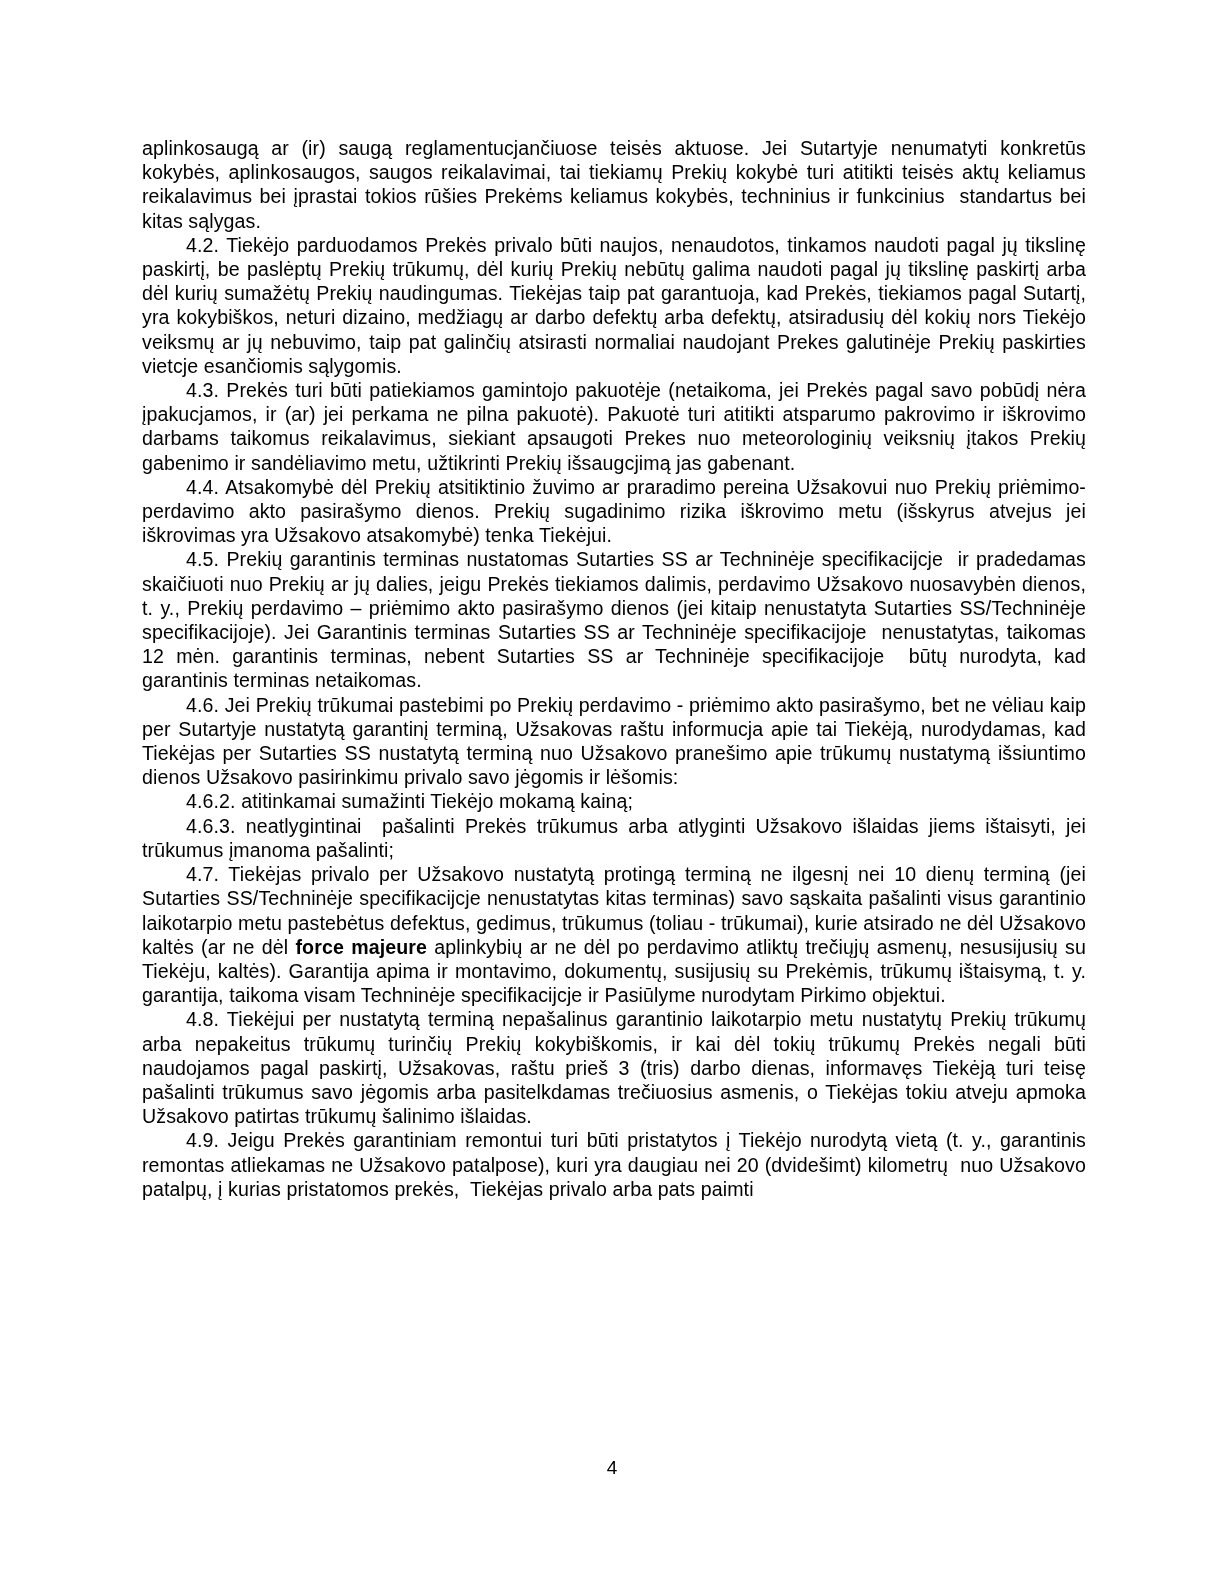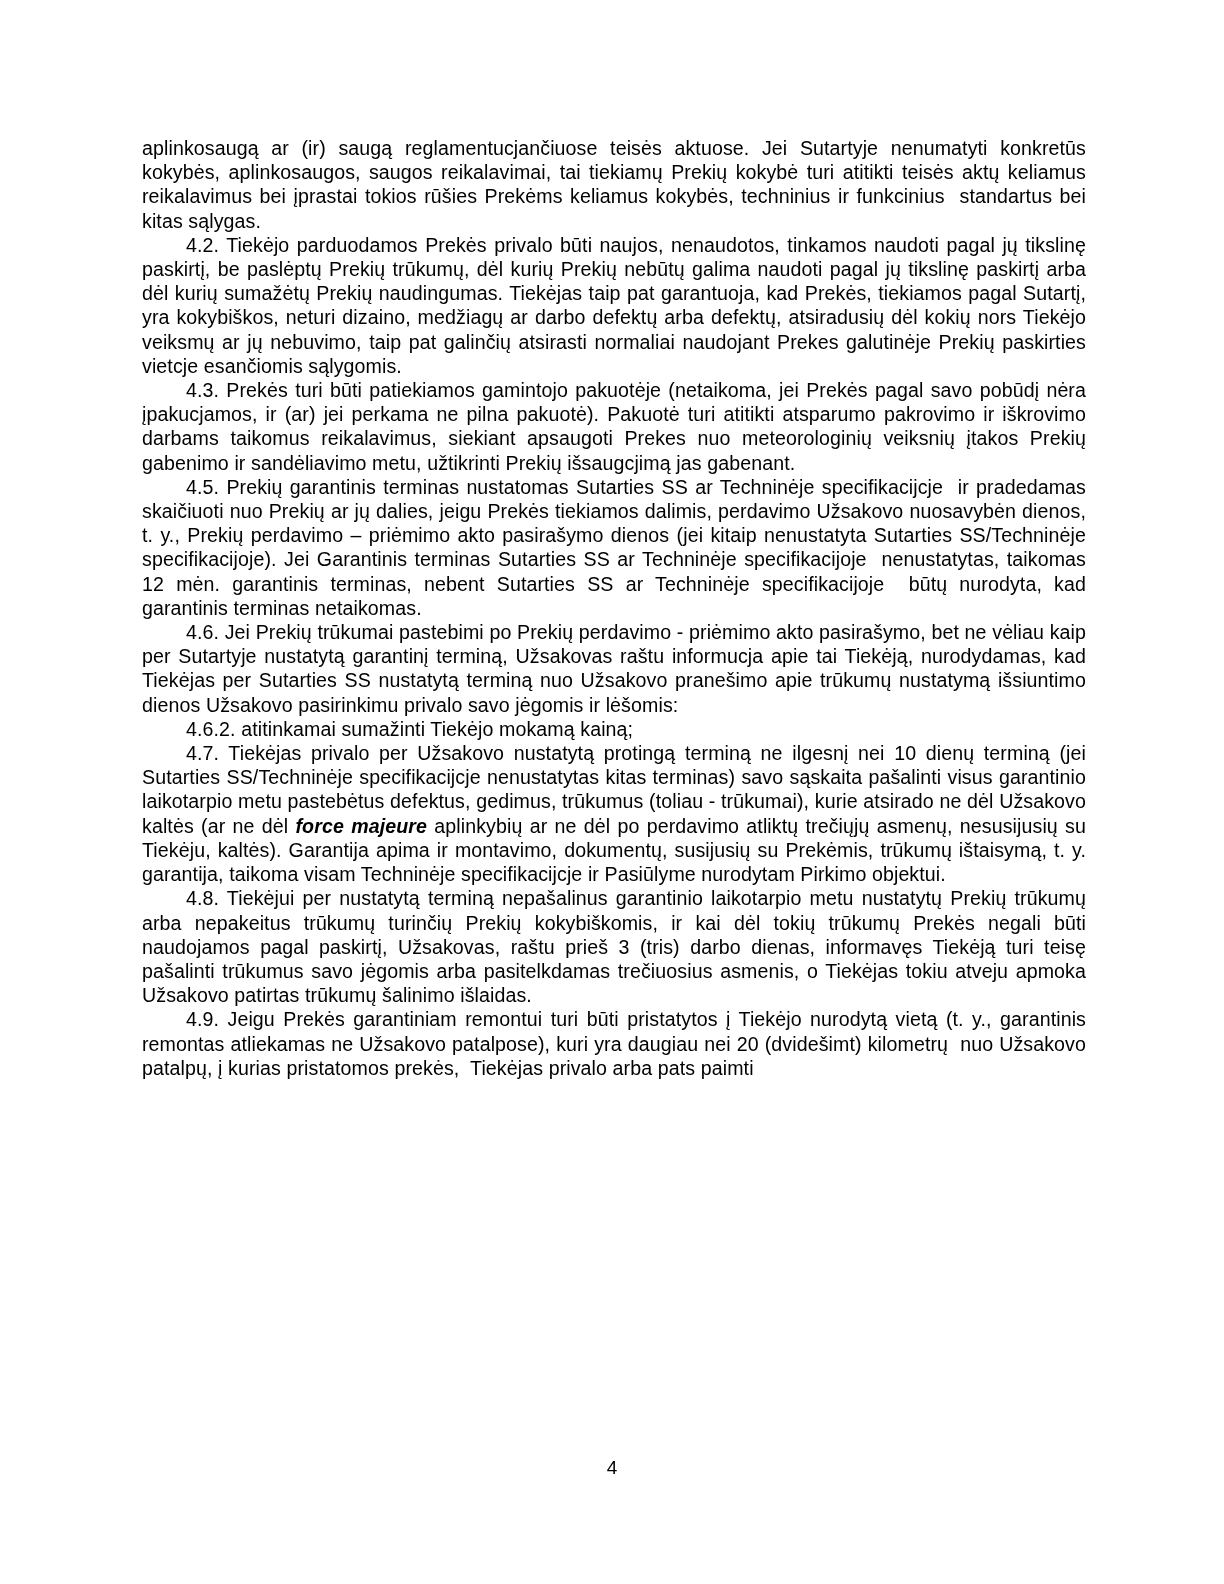--- a/index.html
+++ b/index.html
@@ -24,43 +24,44 @@
     font-size: 19.6px;
     line-height: 24.2px;
     text-align: justify;
     text-indent: 44px;
     white-space: pre-wrap;
     letter-spacing: 0.1px;
   }
   .para.no-indent { text-indent: 0; }
   .emph {
     font-weight: 700;
-    font-style: italic;
   }
   .page-footer {
     position: absolute;
     top: 1456px;
     left: 0;
     width: 1224px;
     text-align: center;
     font-size: 19px;
     line-height: 24px;
   }
 </style>
 </head>
 <body>
 
 <div class="page">
   <main class="content">
     <p class="para no-indent">aplinkosaugą ar (ir) saugą reglamentucjančiuose teisės aktuose. Jei Sutartyje nenumatyti konkretūs kokybės, aplinkosaugos, saugos reikalavimai, tai tiekiamų Prekių kokybė turi atitikti teisės aktų keliamus reikalavimus bei įprastai tokios rūšies Prekėms keliamus kokybės, techninius ir funkcinius  standartus bei kitas sąlygas.</p>
     <p class="para">4.2. Tiekėjo parduodamos Prekės privalo būti naujos, nenaudotos, tinkamos naudoti pagal jų tikslinę paskirtį, be paslėptų Prekių trūkumų, dėl kurių Prekių nebūtų galima naudoti pagal jų tikslinę paskirtį arba dėl kurių sumažėtų Prekių naudingumas. Tiekėjas taip pat garantuoja, kad Prekės, tiekiamos pagal Sutartį, yra kokybiškos, neturi dizaino, medžiagų ar darbo defektų arba defektų, atsiradusių dėl kokių nors Tiekėjo veiksmų ar jų nebuvimo, taip pat galinčių atsirasti normaliai naudojant Prekes galutinėje Prekių paskirties vietcje esančiomis sąlygomis.</p>
     <p class="para">4.3. Prekės turi būti patiekiamos gamintojo pakuotėje (netaikoma, jei Prekės pagal savo pobūdį nėra įpakucjamos, ir (ar) jei perkama ne pilna pakuotė). Pakuotė turi atitikti atsparumo pakrovimo ir iškrovimo darbams taikomus reikalavimus, siekiant apsaugoti Prekes nuo meteorologinių veiksnių įtakos Prekių gabenimo ir sandėliavimo metu, užtikrinti Prekių išsaugcjimą jas gabenant.</p>
+    <p class="para">4.4. Atsakomybė dėl Prekių atsitiktinio žuvimo ar praradimo pereina Užsakovui nuo Prekių priėmimo-perdavimo akto pasirašymo dienos. Prekių sugadinimo rizika iškrovimo metu (išskyrus atvejus jei iškrovimas yra Užsakovo atsakomybė) tenka Tiekėjui.</p>
     <p class="para">4.5. Prekių garantinis terminas nustatomas Sutarties SS ar Techninėje specifikacijcje  ir pradedamas skaičiuoti nuo Prekių ar jų dalies, jeigu Prekės tiekiamos dalimis, perdavimo Užsakovo nuosavybėn dienos, t. y., Prekių perdavimo – priėmimo akto pasirašymo dienos (jei kitaip nenustatyta Sutarties SS/Techninėje specifikacijoje). Jei Garantinis terminas Sutarties SS ar Techninėje specifikacijoje  nenustatytas, taikomas 12 mėn. garantinis terminas, nebent Sutarties SS ar Techninėje specifikacijoje  būtų nurodyta, kad garantinis terminas netaikomas.</p>
     <p class="para">4.6. Jei Prekių trūkumai pastebimi po Prekių perdavimo - priėmimo akto pasirašymo, bet ne vėliau kaip per Sutartyje nustatytą garantinį terminą, Užsakovas raštu informucja apie tai Tiekėją, nurodydamas, kad Tiekėjas per Sutarties SS nustatytą terminą nuo Užsakovo pranešimo apie trūkumų nustatymą išsiuntimo dienos Užsakovo pasirinkimu privalo savo jėgomis ir lėšomis:</p>
     <p class="para">4.6.2. atitinkamai sumažinti Tiekėjo mokamą kainą;</p>
+    <p class="para">4.6.3. neatlygintinai  pašalinti Prekės trūkumus arba atlyginti Užsakovo išlaidas jiems ištaisyti, jei trūkumus įmanoma pašalinti;</p>
     <p class="para"><span>4.7. Tiekėjas privalo per Užsakovo nustatytą protingą terminą ne ilgesnį nei 10 dienų terminą (jei Sutarties SS/Techninėje specifikacijcje nenustatytas kitas terminas) savo sąskaita pašalinti visus garantinio laikotarpio metu pastebėtus defektus, gedimus, trūkumus (toliau - trūkumai), kurie atsirado ne dėl Užsakovo kaltės (ar ne dėl </span><span class="emph">force majeure</span><span> aplinkybių ar ne dėl po perdavimo atliktų trečiųjų asmenų, nesusijusių su Tiekėju, kaltės). Garantija apima ir montavimo, dokumentų, susijusių su Prekėmis, trūkumų ištaisymą, t. y. garantija, taikoma visam Techninėje specifikacijcje ir Pasiūlyme nurodytam Pirkimo objektui.</span></p>
     <p class="para">4.8. Tiekėjui per nustatytą terminą nepašalinus garantinio laikotarpio metu nustatytų Prekių trūkumų arba nepakeitus trūkumų turinčių Prekių kokybiškomis, ir kai dėl tokių trūkumų Prekės negali būti naudojamos pagal paskirtį, Užsakovas, raštu prieš 3 (tris) darbo dienas, informavęs Tiekėją turi teisę pašalinti trūkumus savo jėgomis arba pasitelkdamas trečiuosius asmenis, o Tiekėjas tokiu atveju apmoka Užsakovo patirtas trūkumų šalinimo išlaidas.</p>
     <p class="para">4.9. Jeigu Prekės garantiniam remontui turi būti pristatytos į Tiekėjo nurodytą vietą (t. y., garantinis remontas atliekamas ne Užsakovo patalpose), kuri yra daugiau nei 20 (dvidešimt) kilometrų  nuo Užsakovo patalpų, į kurias pristatomos prekės,  Tiekėjas privalo arba pats paimti</p>
   </main>
 
   <footer class="page-footer">
     <span>4</span>
   </footer>
 </div>
 

